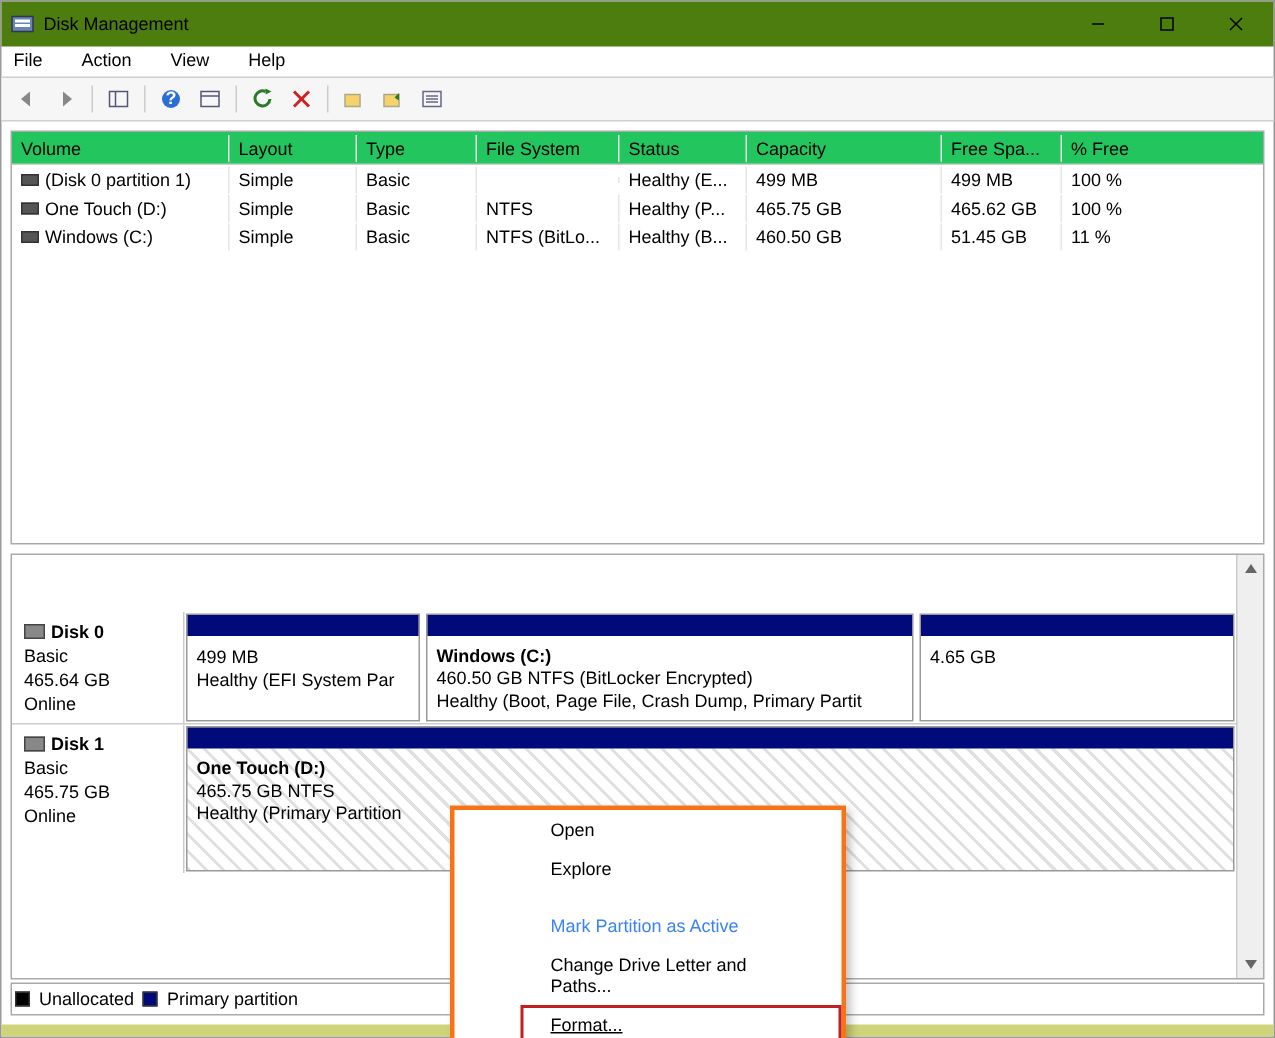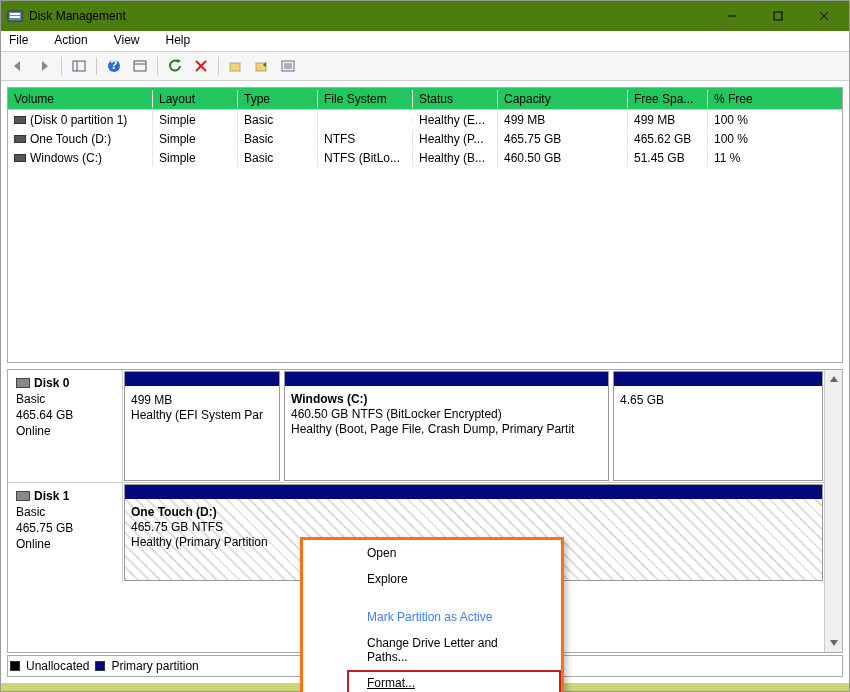--- a/index.html
+++ b/index.html
@@ -22,21 +22,21 @@
   .vth, .vtd { padding: 2px 6px; overflow: hidden; white-space: nowrap; text-overflow: ellipsis; border-right: 1px solid #e5e5e5; }
   .vth { font-weight: 400; }
   .vthead .vth:last-child, .vtrow .vtd:last-child { border-right: none; }
   .c-vol{width:145px;} .c-lay{width:85px;} .c-typ{width:80px;} .c-fs{width:95px;} .c-st{width:85px;} .c-cap{width:130px;} .c-fr{width:80px;} .c-pct{width:70px;} 
   .vtrow { height: 19px; align-items: center; }
   .partimg { width:12px; height:8px; background:#555; display:inline-block; margin-right:4px; vertical-align:middle; border:1px solid #333;}
   
   .gpanel { flex: 1; margin: 0 6px 2px 6px; border: 1px solid #aaa; display:flex; overflow:hidden; position:relative; }
   .gleft { flex:1; display:flex; flex-direction:column; }
   .gdisk { display:flex; border-top:1px solid #ccc; min-height:100px; }
-  .gdisk:first-child{border-top:none;}
+  .gdisk:first-child{border-top:none;align-items:flex-end;}
   .dhead { width:115px; border-right:1px solid #ccc; padding:6px 8px; display:flex; flex-direction:column; gap:2px; }
   .dhead .dname { font-weight:600; display:flex; align-items:center; gap:4px; }
   .dparts { flex:1; display:flex; padding:0; gap:2px; }
   .part { border:1px solid #999; margin:1px; display:flex; flex-direction:column; background:#fff; }
   .part .ptop { height:14px; background:#000a7a; }
   .part .pbody { padding:6px 6px; flex:1; display:flex; flex-direction:column; gap:1px; overflow:hidden; white-space:nowrap; }
   .part.hashed .pbody {
     background-image: repeating-linear-gradient(45deg, rgba(0,0,0,0.12) 0 2px, transparent 2px 8px);
   }
   .gscroll { width:18px; background:#efefef; border-left:1px solid #ccc; display:flex; flex-direction:column; align-items:center; justify-content:space-between; padding:2px 0; }

